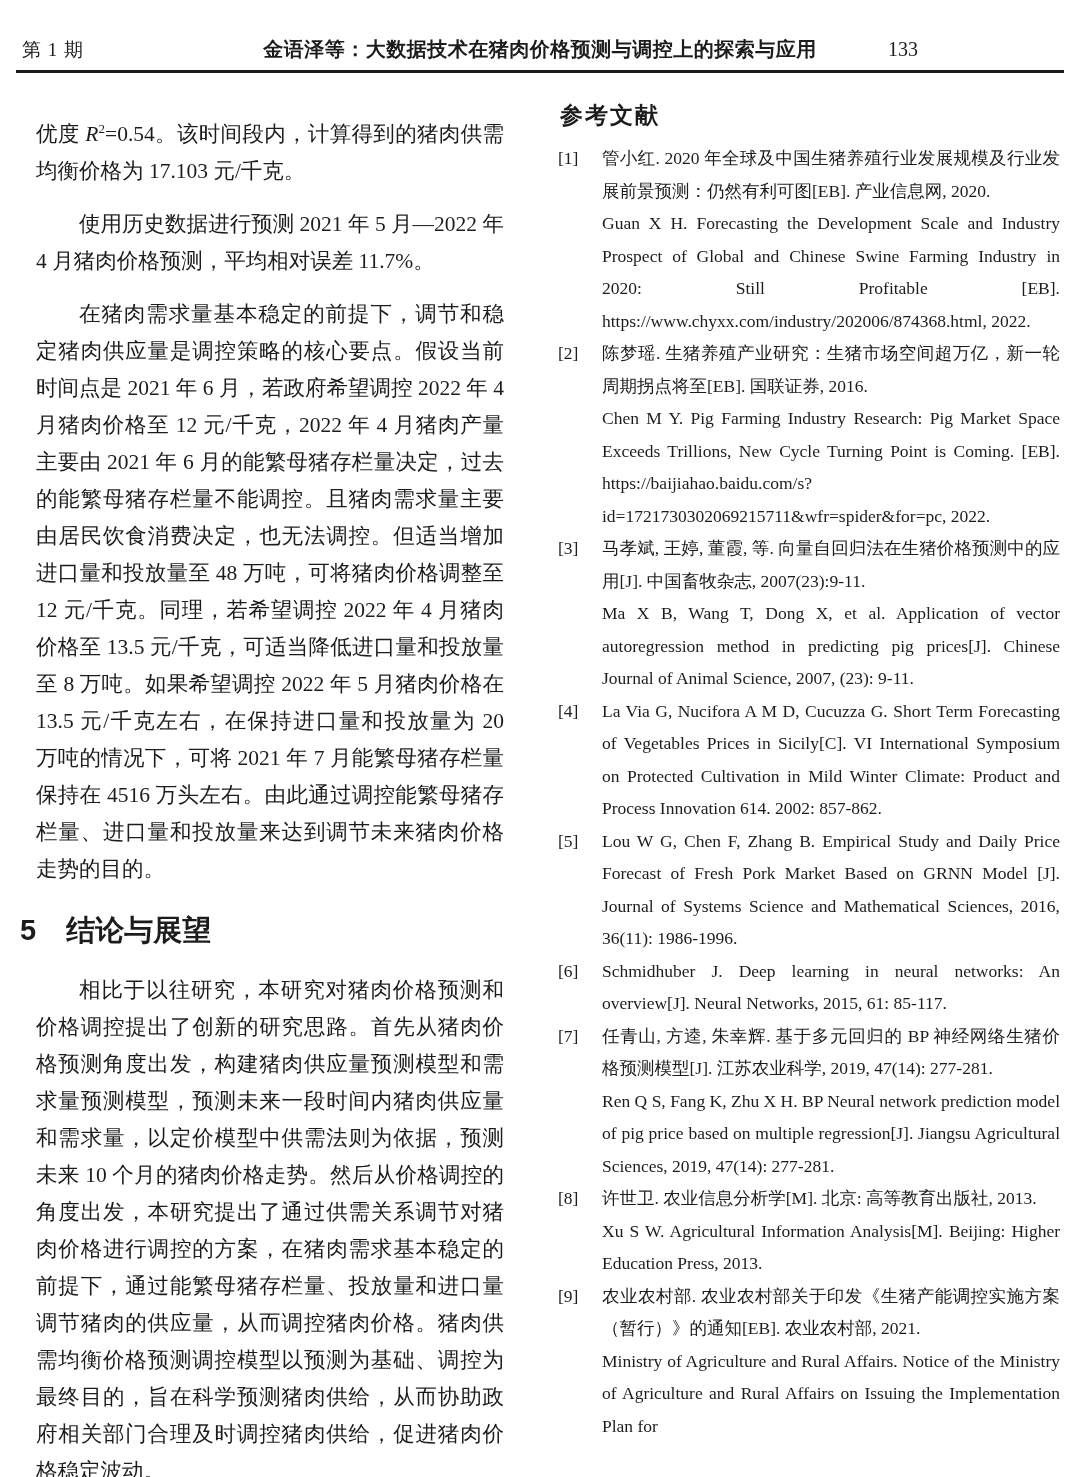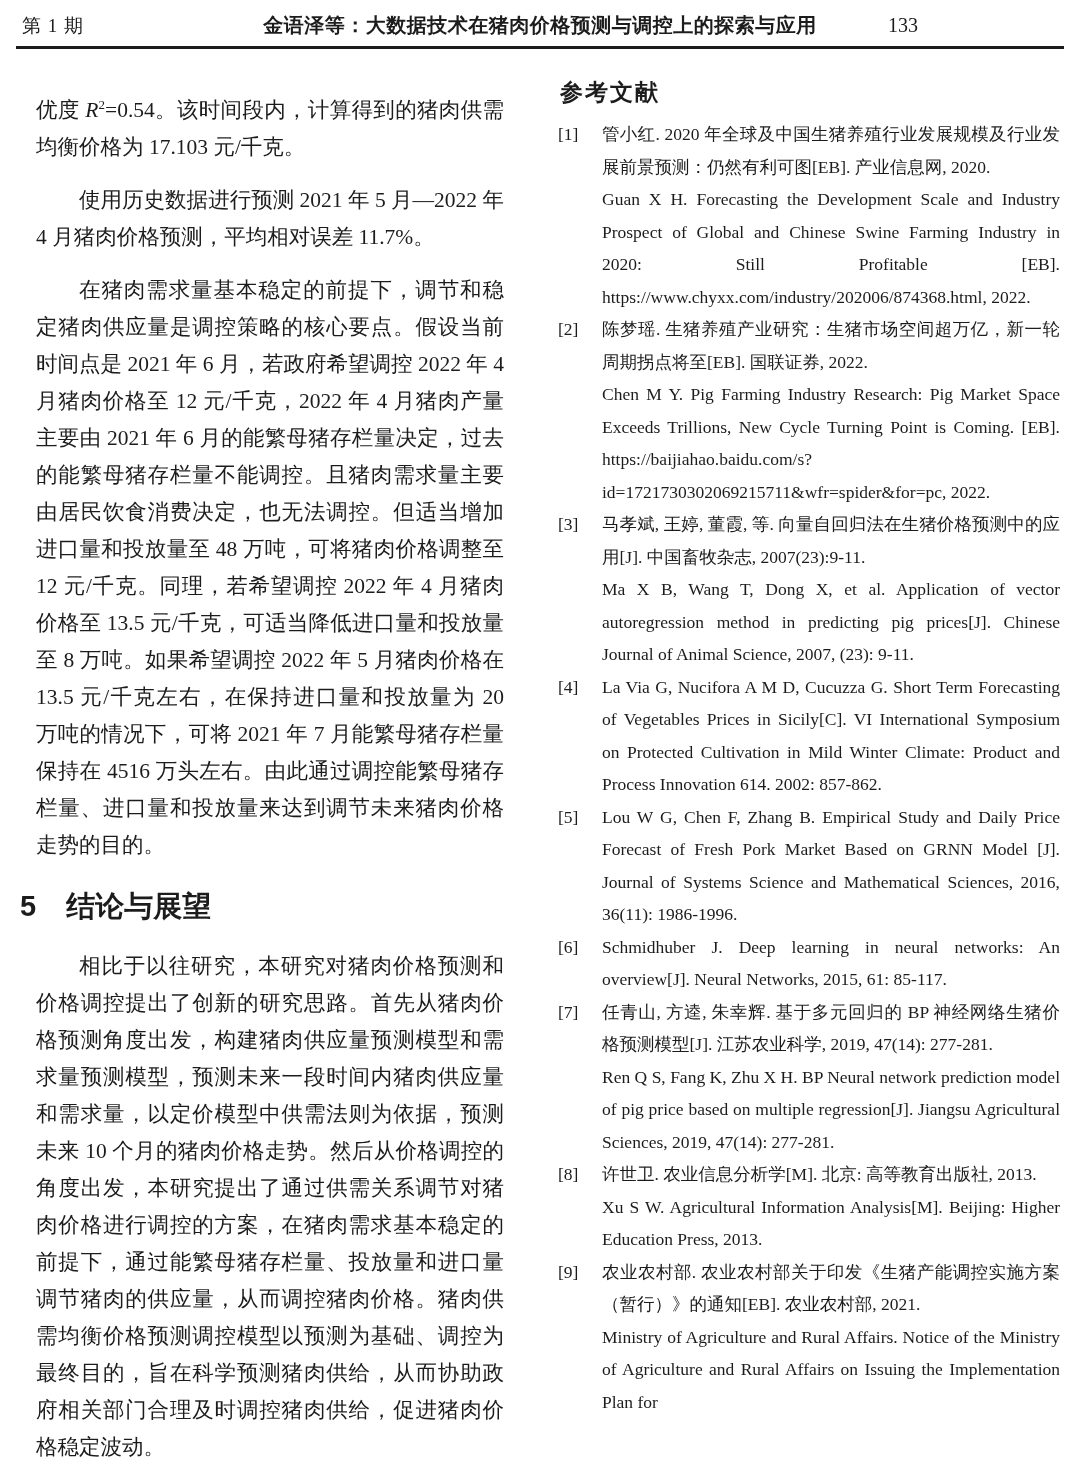--- a/index.html
+++ b/index.html
@@ -9,39 +9,39 @@
     color:#1c1c1c;
     font-family:"Liberation Serif", serif;
     overflow:hidden;
   }
   .page{padding:8px 16px 0 16px;box-sizing:border-box;}
 
   
   .header{display:flex;align-items:baseline;padding:4px 6px 7px 6px;}
   .header-issue{width:170px;font-size:19px;letter-spacing:1px;}
   .header-title{flex:1;text-align:center;font-family:"Liberation Sans",sans-serif;
-    font-weight:700;font-size:20px;letter-spacing:.5px;}
+    font-weight:700;font-size:20px;letter-spacing:.5px;margin-top:24px;}
   .header-page{width:170px;text-align:left;font-size:20px;}
   .rule{height:3px;background:#1b1b1b;}
 
   
   .columns{display:flex;gap:38px;padding:27px 4px 0 4px;}
 
   .col-left{width:500px;flex:none;font-size:21.5px;line-height:37px;text-align:justify;}
   .col-left p{margin:16px;text-indent:2em;}
   .col-left p.no-indent{text-indent:0;}
   .col-left sup{font-size:13px;line-height:0;}
   .col-left i{font-family:"Liberation Serif",serif;}
 
   .section-heading{display:flex;gap:30px;align-items:baseline;
     font-family:"Liberation Sans",sans-serif;font-weight:700;
     font-size:29px;line-height:52px;margin:2px 0 2px 0;}
 
   .col-right{flex:1;font-size:17.5px;line-height:32.5px;}
-  .ref-heading{font-family:Liberation Serif, serif;font-weight:700;
+  .ref-heading{font-family:Liberation Mono, monospace;font-weight:700;
     font-size:23px;line-height:34px;margin:0 0 8px 2px;letter-spacing:2px;}
   .ref{display:flex;}
   .ref-marker{width:44px;flex:none;}
   .ref-body{flex:1;text-align:justify;}
   .ref-zh,.ref-en{text-align:justify;}
 </style>
 </head>
 <body>
 
 <div class="page">
@@ -76,21 +76,21 @@
         <div class="ref-marker">[1]</div>
         <div class="ref-body">
           <div class="ref-zh">管小红. 2020 年全球及中国生猪养殖行业发展规模及行业发展前景预测：仍然有利可图[EB]. 产业信息网, 2020.</div>
           <div class="ref-en">Guan X H. Forecasting the Development Scale and Industry Prospect of Global and Chinese Swine Farming Industry in 2020: Still Profitable [EB]. https://www.chyxx.com/industry/202006/874368.html, 2022.</div>
         </div>
       </div>
 
       <div class="ref">
         <div class="ref-marker">[2]</div>
         <div class="ref-body">
-          <div class="ref-zh">陈梦瑶. 生猪养殖产业研究：生猪市场空间超万亿，新一轮周期拐点将至[EB]. 国联证券, 2022.</div>
+          <div class="ref-zh">陈梦瑶. 生猪养殖产业研究：生猪市场空间超万亿，新一轮周期拐点将至[EB]. 国联证券, 2016.</div>
           <div class="ref-en">Chen M Y. Pig Farming Industry Research: Pig Market Space Exceeds Trillions, New Cycle Turning Point is Coming. [EB]. https://baijiahao.baidu.com/s?id=1721730302069215711&amp;wfr=spider&amp;for=pc, 2022.</div>
         </div>
       </div>
 
       <div class="ref">
         <div class="ref-marker">[3]</div>
         <div class="ref-body">
           <div class="ref-zh">马孝斌, 王婷, 董霞, 等. 向量自回归法在生猪价格预测中的应用[J]. 中国畜牧杂志, 2007(23):9-11.</div>
           <div class="ref-en">Ma X B, Wang T, Dong X, et al. Application of vector autoregression method in predicting pig prices[J]. Chinese Journal of Animal Science, 2007, (23): 9-11.</div>
         </div>

